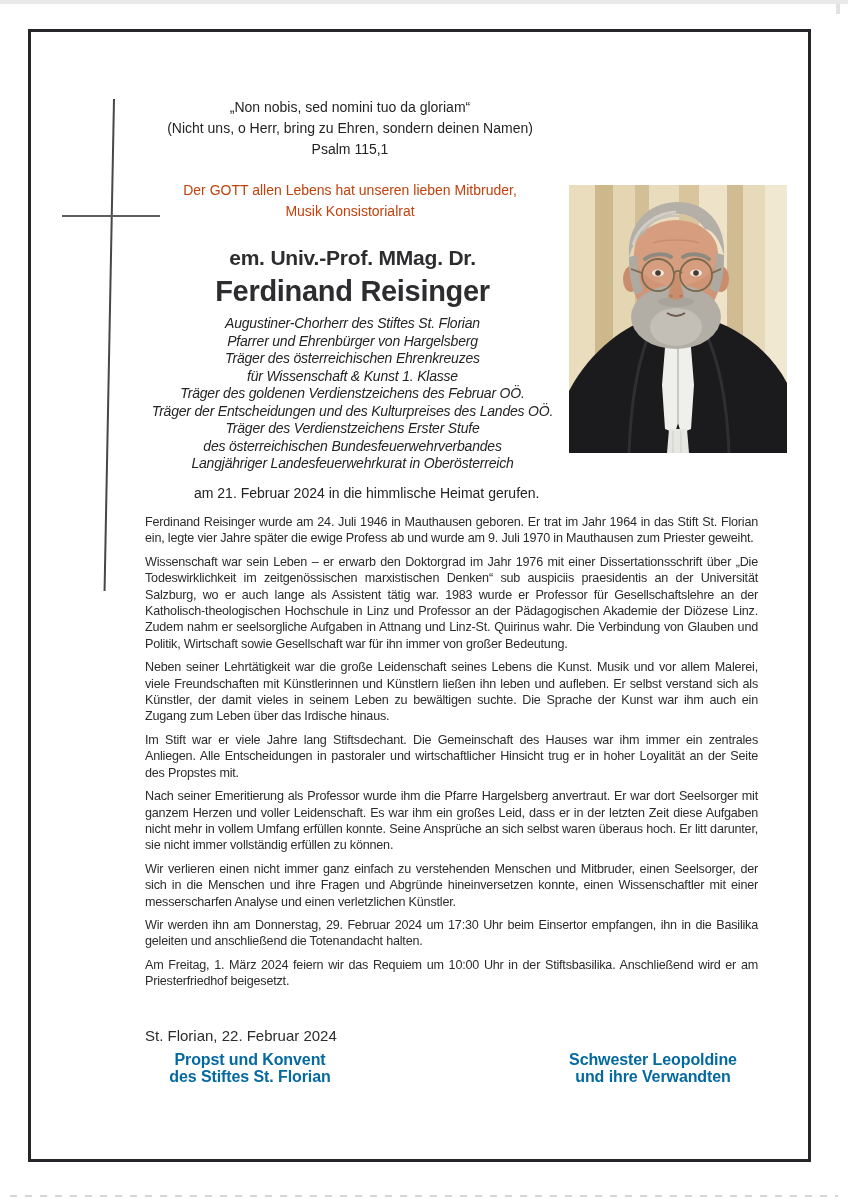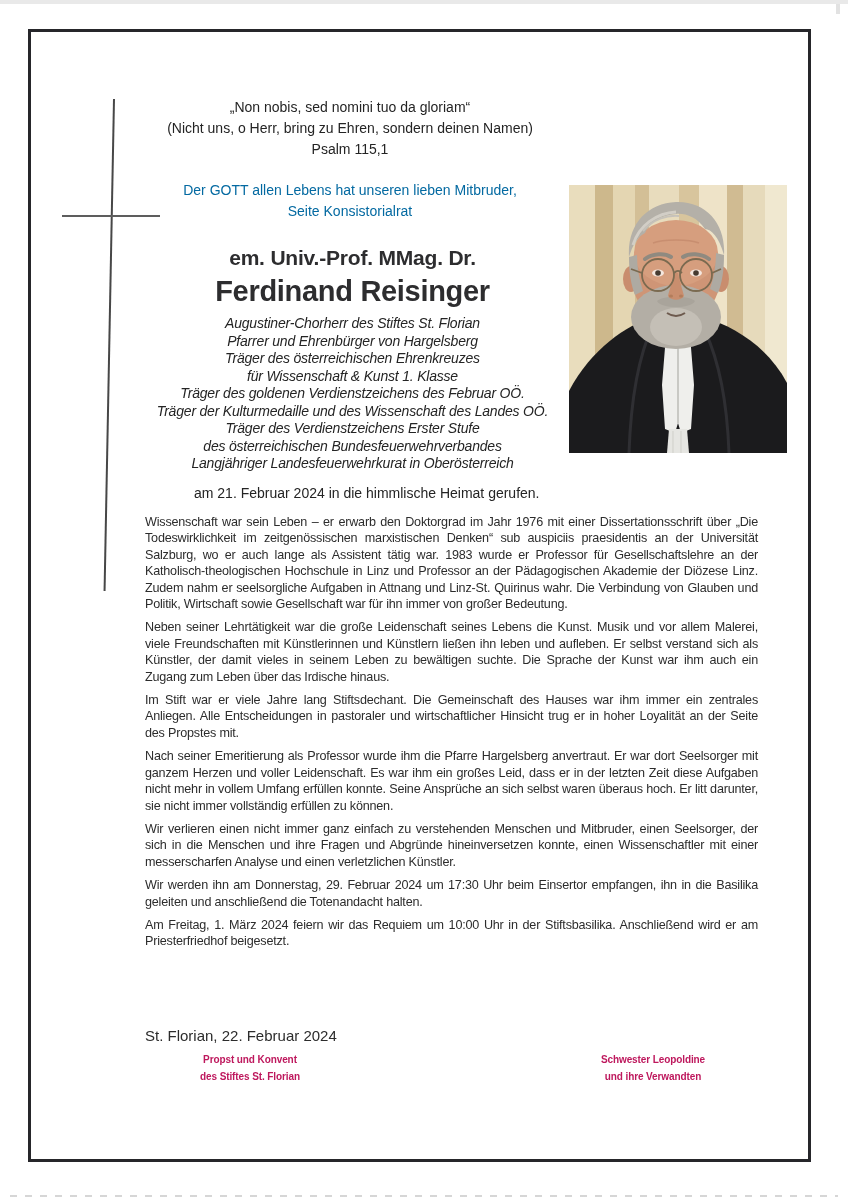--- a/index.html
+++ b/index.html
@@ -28,21 +28,21 @@
     position:absolute;left:62px;top:211px;
     width:98px;height:1.8px;background:#5d5d5d;
   }
   .center{text-align:center;}
   .quote{
     position:absolute;left:120px;top:93px;width:460px;
     font-size:14px;line-height:21px;color:#242424;
   }
   .intro{
     position:absolute;left:120px;top:176px;width:460px;
-    font-size:14px;line-height:21px;color:#0369a1;
+    font-size:14px;line-height:21px;color:#c2410c;
   }
   .titleblock{position:absolute;left:100px;top:241px;width:505px;}
   .acad{font-size:21px;font-weight:bold;letter-spacing:-0.2px;color:#2d2d2f;line-height:26px;}
   .name{font-size:29px;font-weight:bold;letter-spacing:-0.3px;color:#2d2d2f;line-height:36px;margin-top:2px;}
   .honors{margin-top:6px;font-size:14px;line-height:17.5px;color:#242424;letter-spacing:-0.2px;font-style:italic;}
   .called{
     position:absolute;left:194px;top:481px;
     font-size:14px;color:#242424;
   }
   .bodytext{
@@ -54,22 +54,22 @@
   .dateline{
     position:absolute;left:145px;top:1023px;
     font-size:15px;color:#2c2c2c;
   }
   .signatures{
     position:absolute;left:145px;top:1047px;width:613px;
     display:flex;justify-content:space-between;
   }
   .sig{
     width:210px;text-align:center;
-    font-size:10px;font-weight:bold;line-height:17px;
-    color:#be185d;letter-spacing:-0.1px;
+    font-size:16px;font-weight:bold;line-height:17px;
+    color:#0369a1;letter-spacing:-0.1px;
   }
   .photo{
     position:absolute;left:569px;top:181px;
     width:218px;height:268px;overflow:hidden;
   }
   .photo svg{display:block;}
   .scan-artifact-bottom{
     position:absolute;left:10px;top:1191px;width:828px;height:2px;
     background:repeating-linear-gradient(90deg,#b5b5b5 0 7px,transparent 7px 15px);
     opacity:.55;
@@ -90,33 +90,33 @@
   <div class="cross-h"></div>
 
   <div class="quote center">
     <div>„Non nobis, sed nomini tuo da gloriam“</div>
     <div>(Nicht uns, o Herr, bring zu Ehren, sondern deinen Namen)</div>
     <div>Psalm 115,1</div>
   </div>
 
   <div class="intro center">
     <div>Der GOTT allen Lebens hat unseren lieben Mitbruder,</div>
-    <div>Seite Konsistorialrat</div>
+    <div>Musik Konsistorialrat</div>
   </div>
 
   <div class="titleblock center">
     <div class="acad">em. Univ.-Prof. MMag. Dr.</div>
     <div class="name">Ferdinand Reisinger</div>
     <div class="honors">
       <div>Augustiner-Chorherr des Stiftes St. Florian</div>
       <div>Pfarrer und Ehrenbürger von Hargelsberg</div>
       <div>Träger des österreichischen Ehrenkreuzes</div>
       <div>für Wissenschaft &amp; Kunst 1. Klasse</div>
       <div>Träger des goldenen Verdienstzeichens des Februar OÖ.</div>
-      <div>Träger der Kulturmedaille und des Wissenschaft des Landes OÖ.</div>
+      <div>Träger der Entscheidungen und des Kulturpreises des Landes OÖ.</div>
       <div>Träger des Verdienstzeichens Erster Stufe</div>
       <div>des österreichischen Bundesfeuerwehrverbandes</div>
       <div>Langjähriger Landesfeuerwehrkurat in Oberösterreich</div>
     </div>
   </div>
 
   <div class="photo">
     <svg width="218" height="268" viewBox="0 0 218 268" xmlns="http://www.w3.org/2000/svg">
 
       <rect width="218" height="268" fill="#dfd0ab"></rect>
@@ -181,20 +181,21 @@
       <path d="M64,60 C70,40 88,28 107,27" stroke="#d2cec6" stroke-width="3" fill="none"></path>
       <path d="M74,46 C84,34 98,30 110,31" stroke="#c6c2ba" stroke-width="2" fill="none"></path>
 
       <path d="M84,58 C94,54 120,54 130,58" stroke="#bd8265" stroke-width="1.5" fill="none" opacity=".55"></path>
     </svg>
   </div>
 
   <div class="called">am 21. Februar 2024 in die himmlische Heimat gerufen.</div>
 
   <div class="bodytext">
+    <p>Ferdinand Reisinger wurde am 24. Juli 1946 in Mauthausen geboren. Er trat im Jahr 1964 in das Stift St. Florian ein, legte vier Jahre später die ewige Profess ab und wurde am 9. Juli 1970 in Mauthausen zum Priester geweiht.</p>
     <p>Wissenschaft war sein Leben – er erwarb den Doktorgrad im Jahr 1976 mit einer Dissertationsschrift über „Die Todeswirklichkeit im zeitgenössischen marxistischen Denken“ sub auspiciis praesidentis an der Universität Salzburg, wo er auch lange als Assistent tätig war. 1983 wurde er Professor für Gesellschaftslehre an der Katholisch-theologischen Hochschule in Linz und Professor an der Pädagogischen Akademie der Diözese Linz. Zudem nahm er seelsorgliche Aufgaben in Attnang und Linz-St. Quirinus wahr. Die Verbindung von Glauben und Politik, Wirtschaft sowie Gesellschaft war für ihn immer von großer Bedeutung.</p>
     <p>Neben seiner Lehrtätigkeit war die große Leidenschaft seines Lebens die Kunst. Musik und vor allem Malerei, viele Freundschaften mit Künstlerinnen und Künstlern ließen ihn leben und aufleben. Er selbst verstand sich als Künstler, der damit vieles in seinem Leben zu bewältigen suchte. Die Sprache der Kunst war ihm auch ein Zugang zum Leben über das Irdische hinaus.</p>
     <p>Im Stift war er viele Jahre lang Stiftsdechant. Die Gemeinschaft des Hauses war ihm immer ein zentrales Anliegen. Alle Entscheidungen in pastoraler und wirtschaftlicher Hinsicht trug er in hoher Loyalität an der Seite des Propstes mit.</p>
     <p>Nach seiner Emeritierung als Professor wurde ihm die Pfarre Hargelsberg anvertraut. Er war dort Seelsorger mit ganzem Herzen und voller Leidenschaft. Es war ihm ein großes Leid, dass er in der letzten Zeit diese Aufgaben nicht mehr in vollem Umfang erfüllen konnte. Seine Ansprüche an sich selbst waren überaus hoch. Er litt darunter, sie nicht immer vollständig erfüllen zu können.</p>
     <p>Wir verlieren einen nicht immer ganz einfach zu verstehenden Menschen und Mitbruder, einen Seelsorger, der sich in die Menschen und ihre Fragen und Abgründe hineinversetzen konnte, einen Wissenschaftler mit einer messerscharfen Analyse und einen verletzlichen Künstler.</p>
     <p>Wir werden ihn am Donnerstag, 29. Februar 2024 um 17:30 Uhr beim Einsertor empfangen, ihn in die Basilika geleiten und anschließend die Totenandacht halten.</p>
     <p>Am Freitag, 1. März 2024 feiern wir das Requiem um 10:00 Uhr in der Stiftsbasilika. Anschließend wird er am Priesterfriedhof beigesetzt.</p>
   </div>
 
   <div class="dateline">St. Florian, 22. Februar 2024</div>

